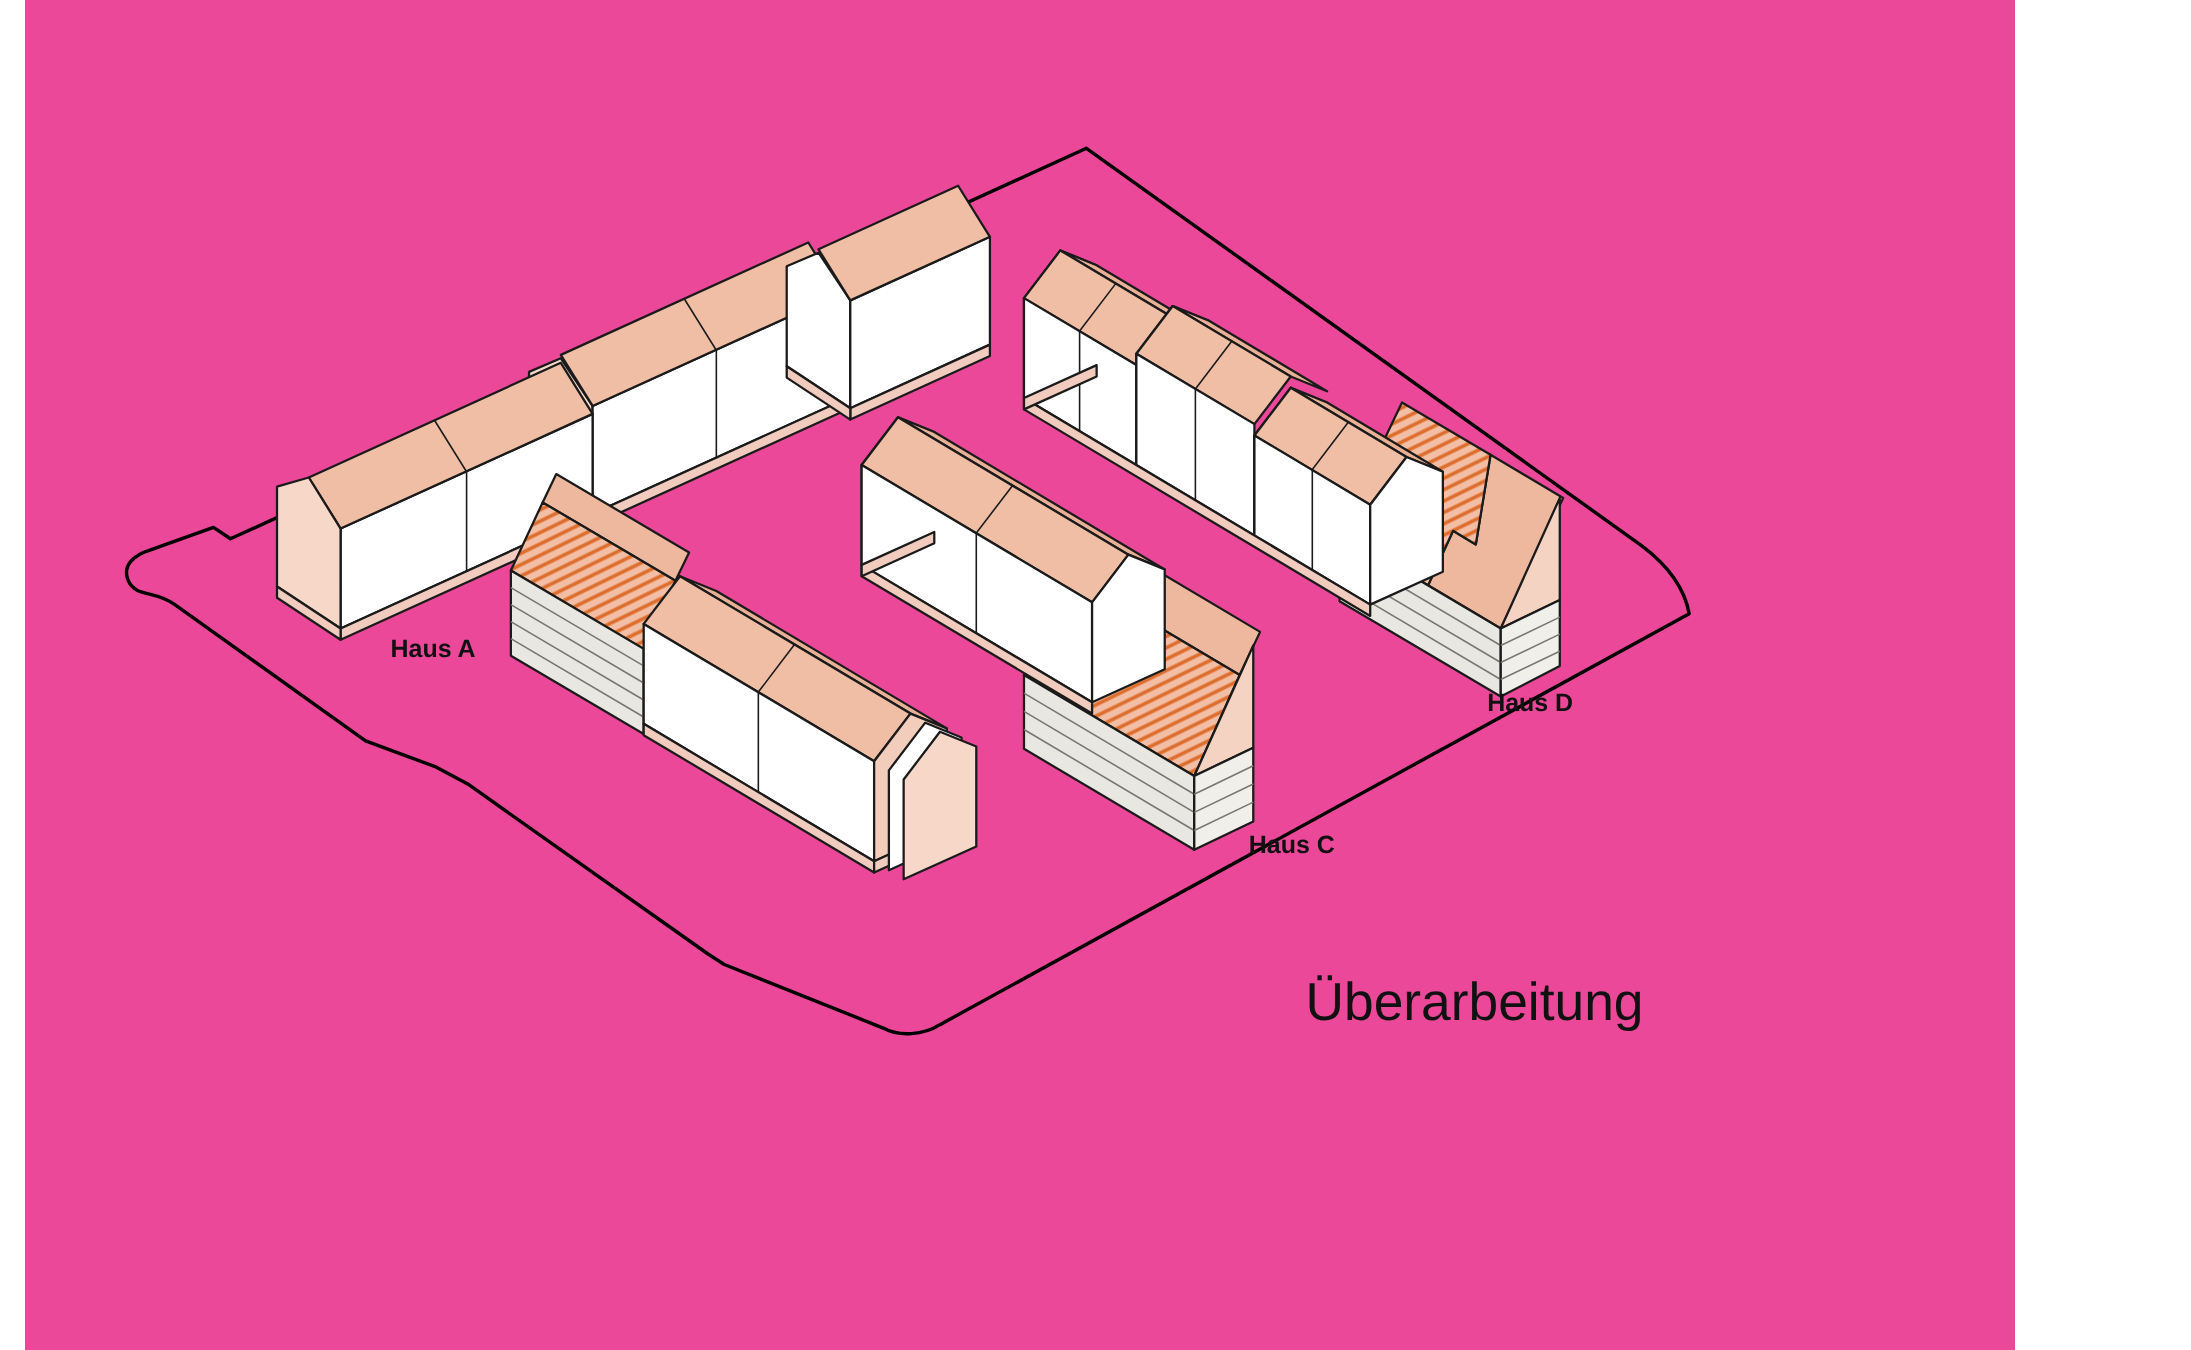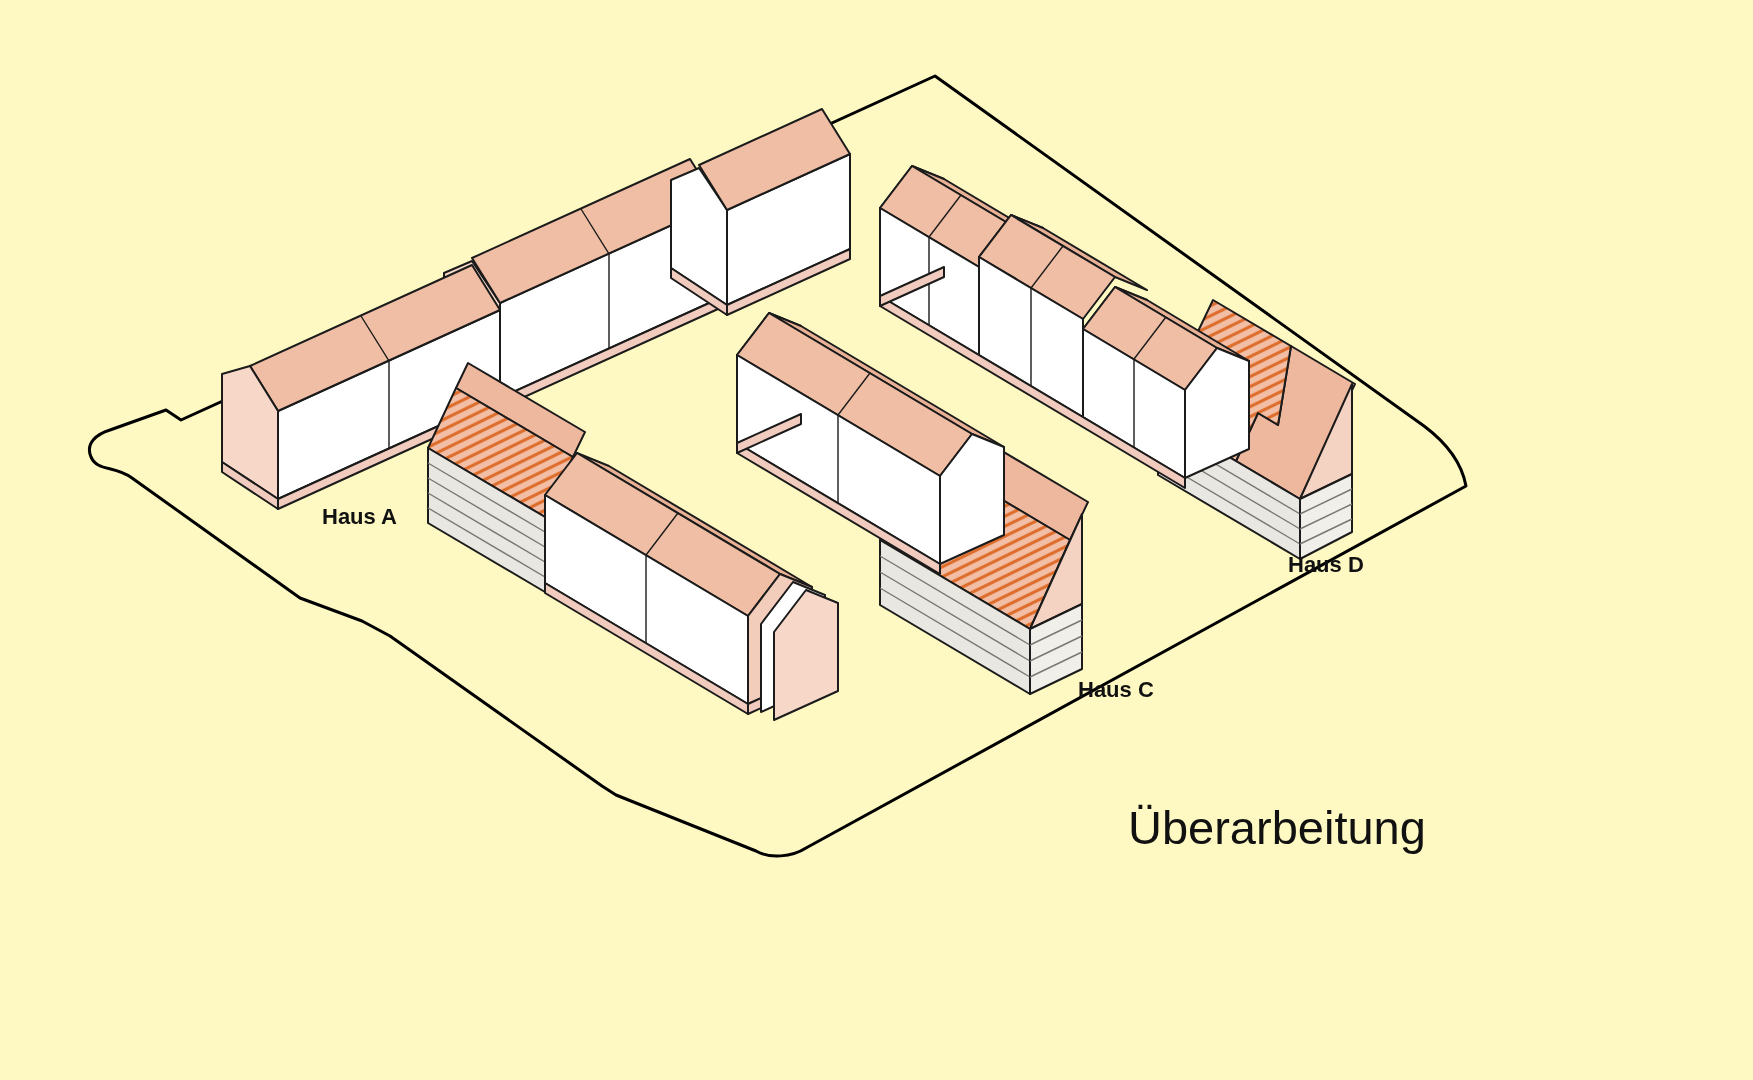--- a/index.html
+++ b/index.html
@@ -1,17 +1,17 @@
 <!DOCTYPE html>
 <html><head>
 <meta charset="utf-8">
 <style>
   html,body{margin:0;padding:0;background:#ffffff;}
-  .stage{position:relative;width:1753px;height:1080px;background:#fef9c3;overflow:hidden;
-         font-family:"Liberation Sans",sans-serif;}
+  .stage{position:relative;width:1592px;height:1080px;background:#ec4899;overflow:hidden;
+         font-family:"Liberation Sans",sans-serif;margin-left:20px;}
   svg{display:block;width:100%;height:100%;}
   .o    {stroke:#1b1b1b;stroke-width:2;stroke-linejoin:round;}
   .bnd  {stroke:#000000;stroke-width:3;fill:none;stroke-linejoin:round;}
   .white{fill:#ffffff;}
   .roof {fill:#efbea5;}
   .roofb{fill:#e8b196;}
   .gable{fill:#f6d7c8;}
   .gable2{fill:#f2cdbc;}
   .plinth{fill:#f1ccbe;}
   .gray {fill:#e9e7e2;}

